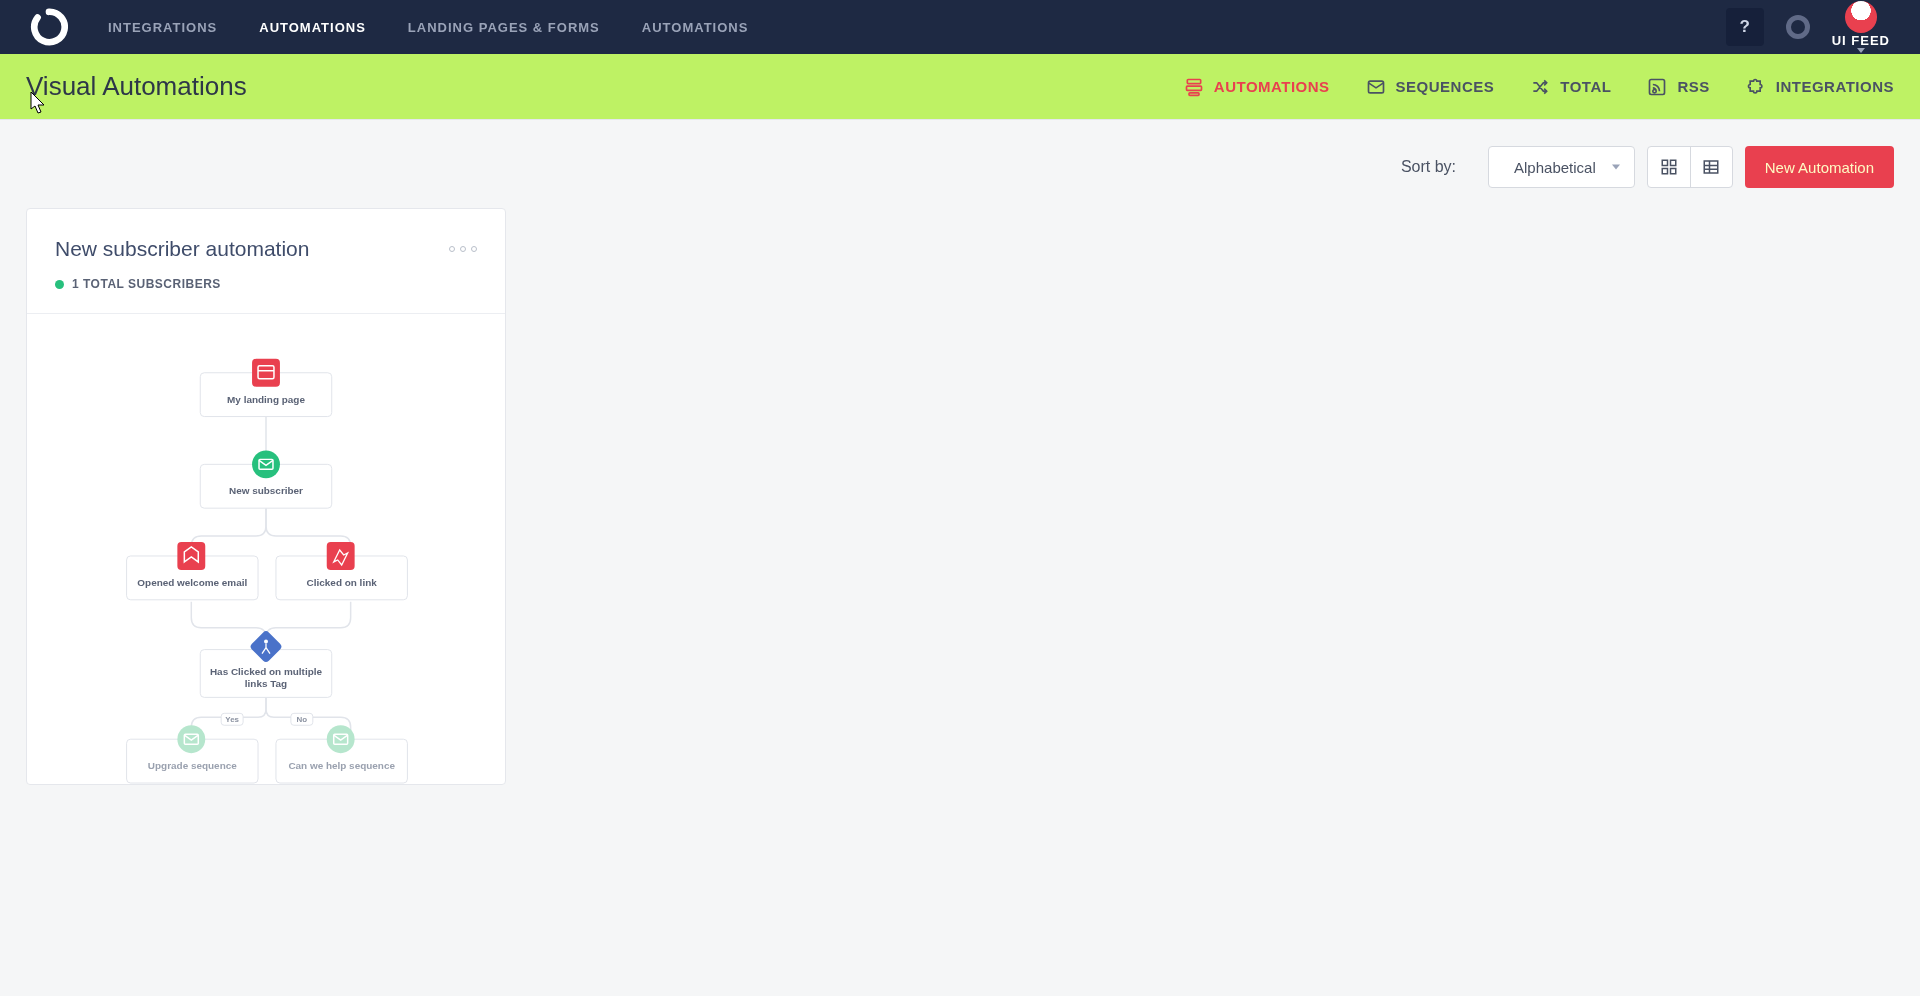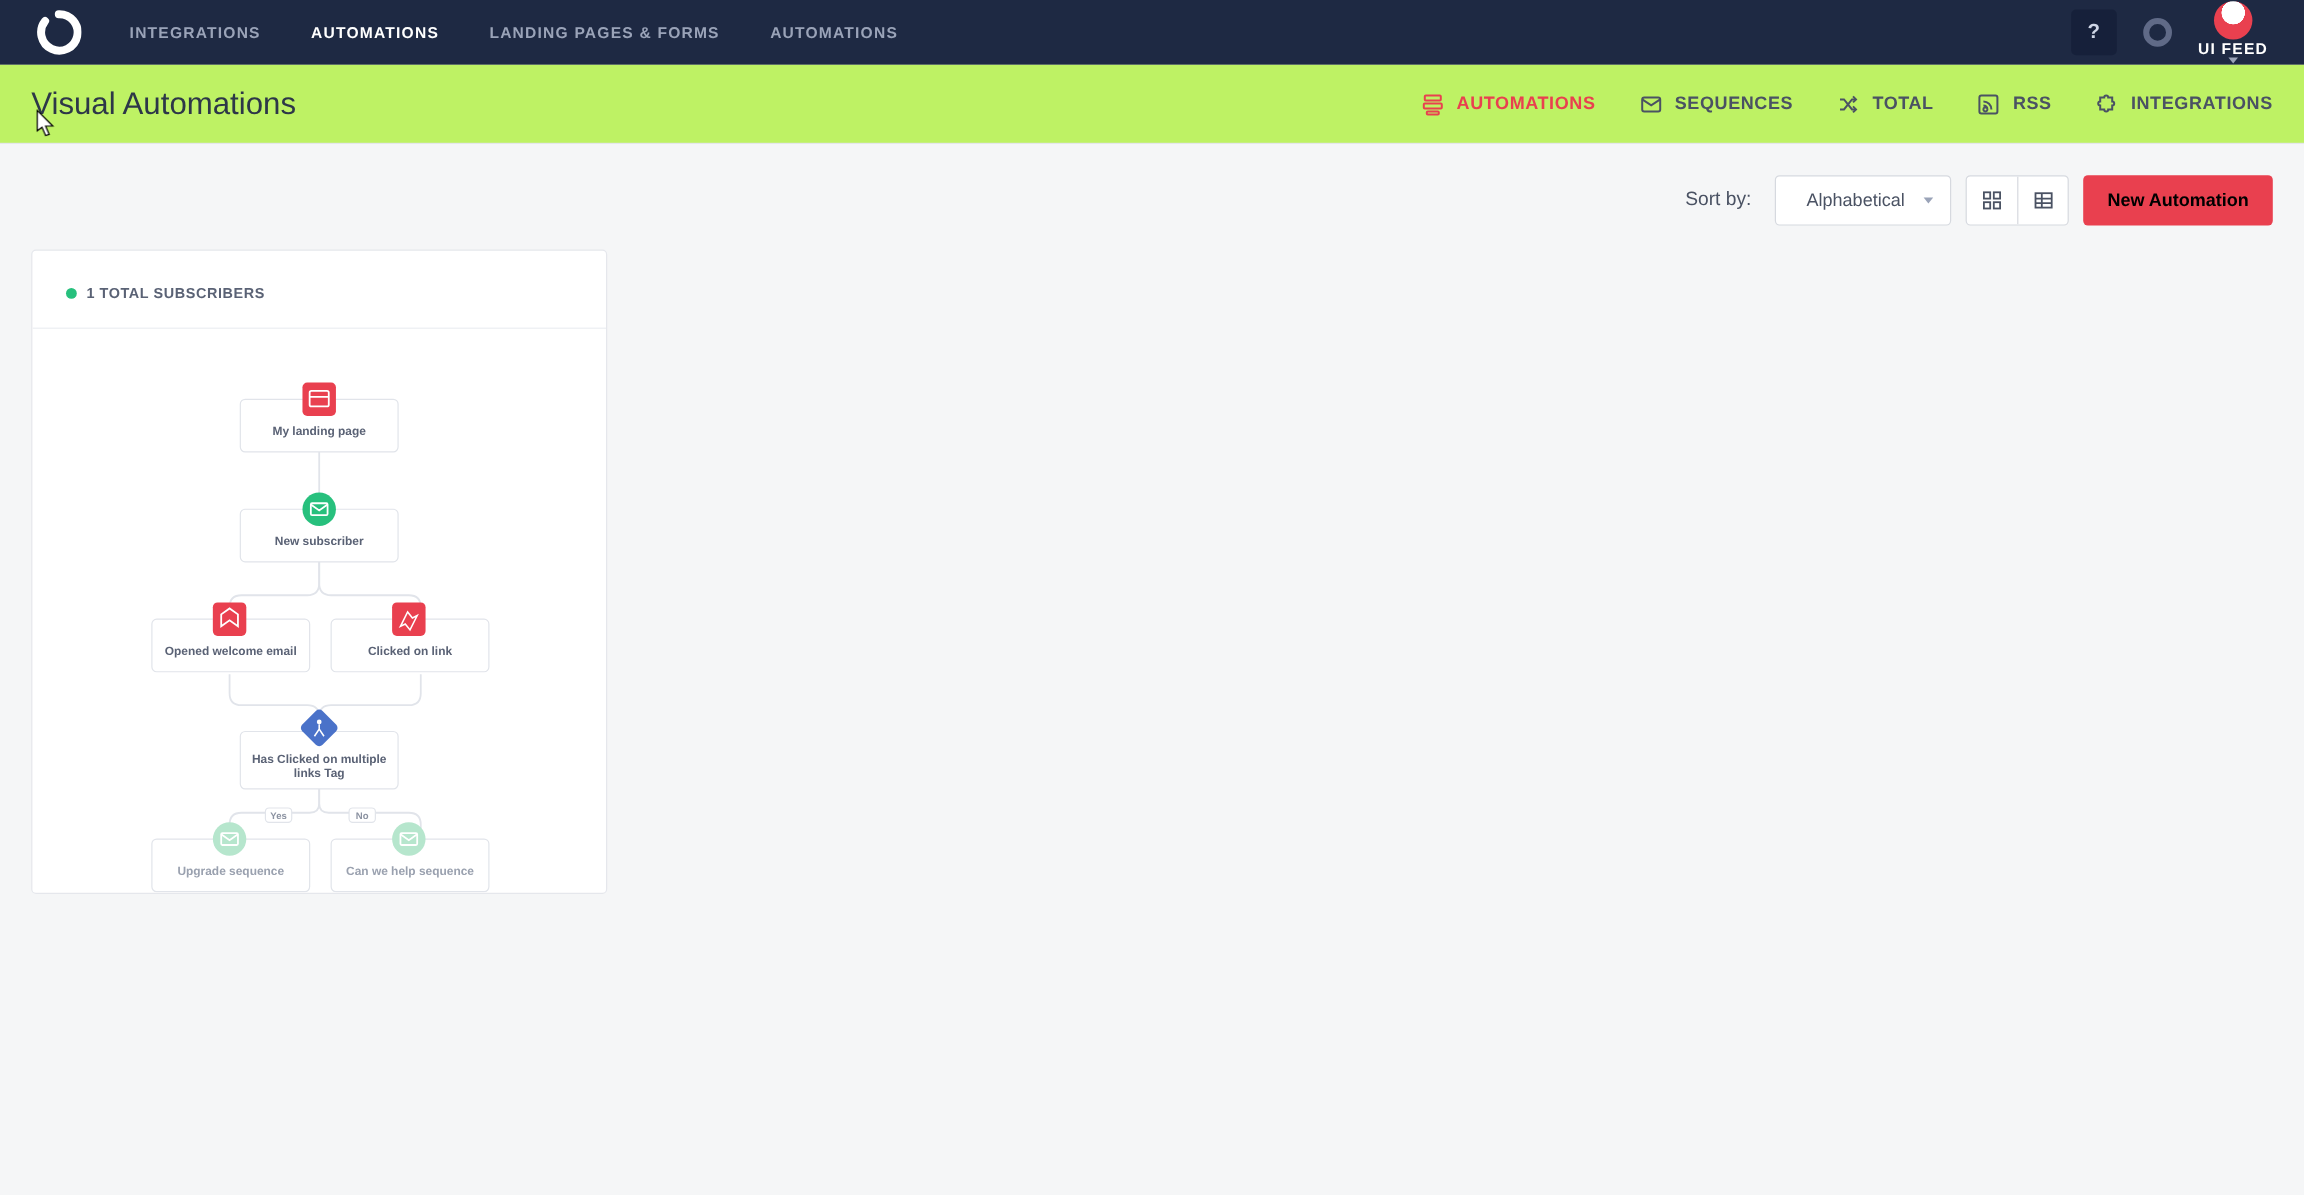--- a/index.html
+++ b/index.html
@@ -22,27 +22,27 @@
     .subbar { height: 66px; background: #bef264; border-bottom: 1px solid #e5e7ec; display:flex; align-items:center; padding: 0 26px; }
     .page-title { font-size: 26px; font-weight: 400; color: #2d3748; }
     .subbar-spacer { flex:1; }
     .subnav { display:flex; gap: 36px; }
     .subnav-item { display:flex; align-items:center; gap:10px; font-size:15px; font-weight:700; letter-spacing:0.5px; color:#4a5263; cursor:pointer; }
     .subnav-item.active { color:#e9404f; }
     .subnav-item svg { width:20px; height:20px; }
     
     .toolbar { display:flex; align-items:center; padding: 26px 26px 20px 26px; gap:12px; }
     .toolbar-spacer { flex:1; }
-    .sort-label { color:#4a5263; font-size:16px; margin-right:8px; }
+    .sort-label { color:#4a5263; font-size:16px; margin-right:20px; }
     .select { height:42px; background:#fff; border:1px solid #d6d9df; border-radius:4px; padding:0 38px 0 25px; font-size:15px; color:#4a5263; position:relative; display:flex; align-items:center; cursor:pointer; }
     .select .caret-down { position:absolute; right:14px; top:50%; transform:translateY(-50%); }
     .view-toggle { display:flex; height:42px; border:1px solid #d6d9df; border-radius:4px; overflow:hidden; background:#fff; }
     .view-btn { width:42px; display:flex; align-items:center; justify-content:center; cursor:pointer; color:#4a5263; }
     .view-btn + .view-btn { border-left:1px solid #d6d9df; }
-    .primary-btn { height:42px; background:#e9404f; color:#000000; border-radius:4px; padding:0 20px; font-size:15px; display:flex; align-items:center; cursor:pointer; font-weight:700; }
+    .primary-btn { height:42px; background:#e9404f; color:#fef9c3; border-radius:4px; padding:0 20px; font-size:15px; display:flex; align-items:center; cursor:pointer; font-weight:400; }
     
     .card-area { padding: 0 26px; }
     .card { width: 480px; background:#fff; border:1px solid #e5e7ec; border-radius:4px; overflow:hidden; }
     .card-head { padding: 28px 28px 22px 28px; border-bottom:1px solid #eceef2; display:flex; flex-direction:column; gap:16px; }
     .card-title-row { display:flex; align-items:center; }
     .card-title { font-size:21px; font-weight:500; color:#3f4c6a; }
     .card-dots { margin-left:auto; display:flex; gap:5px; cursor:pointer; }
     .card-dots span { width:6px; height:6px; border:1.5px solid #b9bfca; border-radius:50%; }
     .sub-row { display:flex; align-items:center; gap:8px; }
     .status-dot { width:9px; height:9px; border-radius:50%; background:#27c07d; }
@@ -148,20 +148,28 @@
           <line x1="10" y1="4" x2="10" y2="20" stroke="#4a5263" stroke-width="2"></line>
         </svg>
     </div>
   </div>
   <div class="primary-btn">New Automation</div>
 </div>
 
 <div class="card-area">
   <div class="card">
     <div class="card-head">
+      <div class="card-title-row">
+        <div class="card-title">New subscriber automation</div>
+        <div class="card-dots">
+            <span></span>
+            <span></span>
+            <span></span>
+          </div>
+      </div>
       <div class="sub-row">
         <span class="status-dot"></span>
         <span class="sub-text">1 TOTAL SUBSCRIBERS</span>
       </div>
     </div>
 
     <div class="flow-preview">
       <svg viewBox="0 0 480 470">
 
         <g stroke="#e1e4ea" stroke-width="1.5" fill="none">

